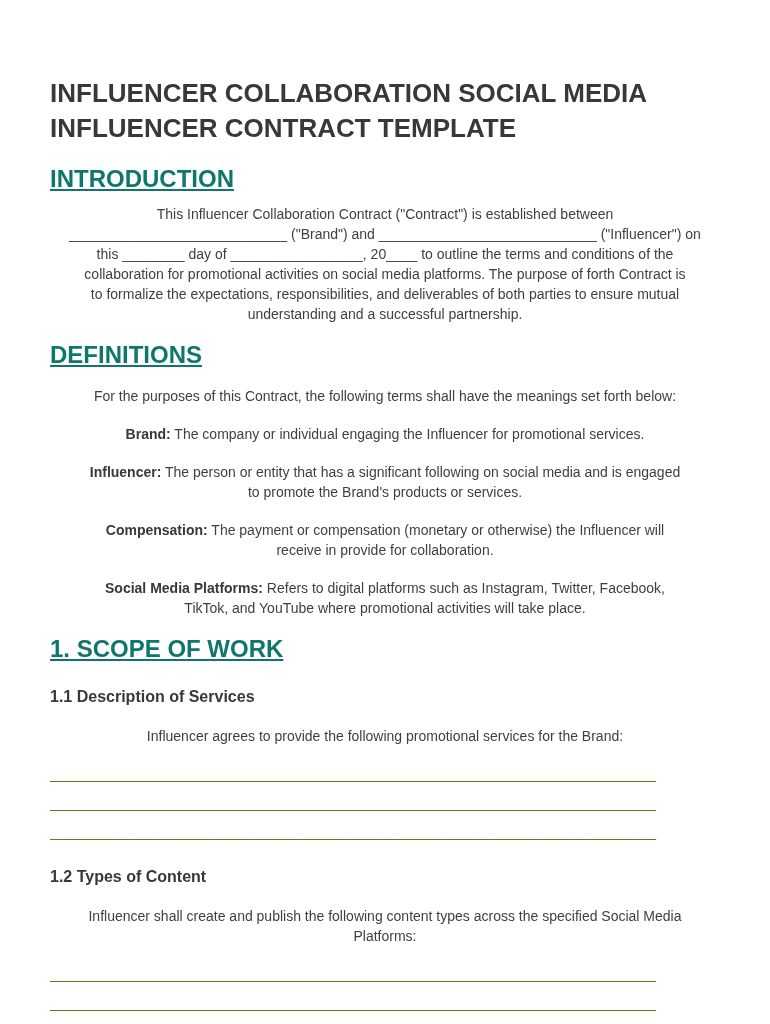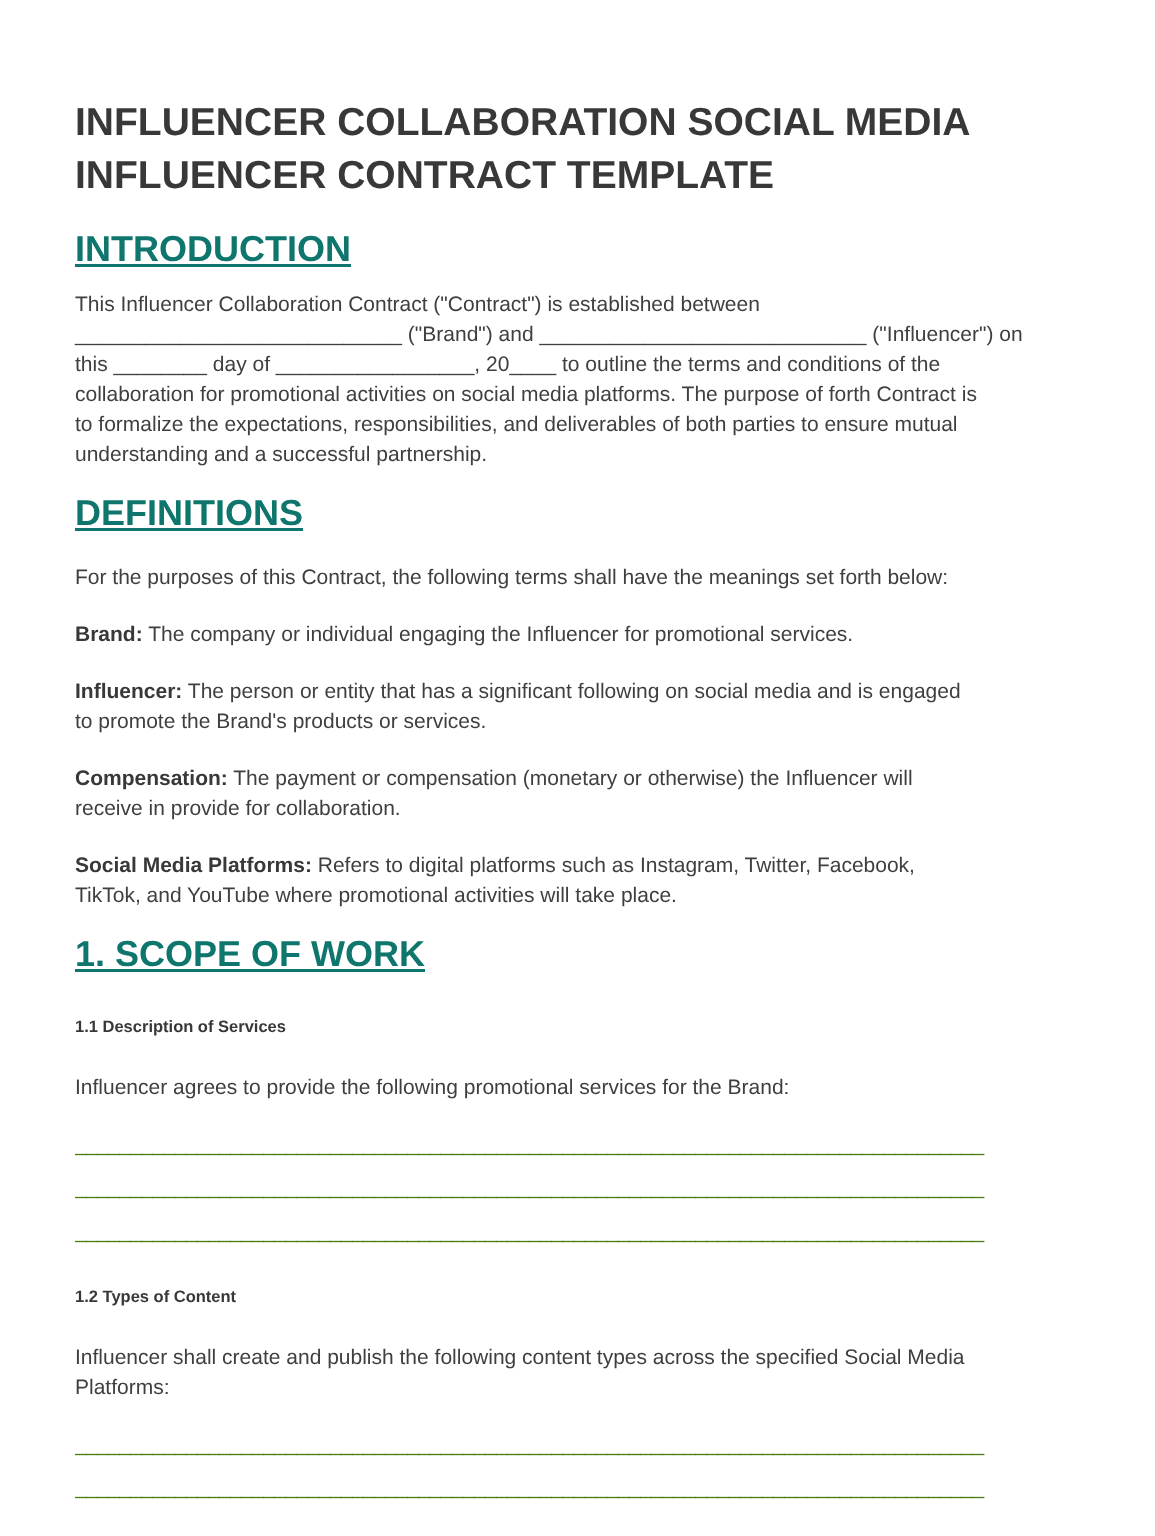--- a/index.html
+++ b/index.html
@@ -14,44 +14,45 @@
   .doc {
     padding: 64px 50px 0 50px;
     width: 670px;
     box-sizing: content-box;
   }
   h1.doc-title {
     font-size: 26px;
     line-height: 35px;
     font-weight: bold;
     color: #383838;
-    margin: 0 0 20px 0;
+    margin: 12px 0 20px 0;
   }
   h2.sec {
     font-size: 24px;
     line-height: 26px;
     font-weight: bold;
     color: #0f766e;
     margin: 18px 0 12px 0;
     text-decoration: underline;
   }
   h3.subsec {
-    font-size: 11px;
+    font-size: 16px;
     line-height: 22px;
     font-weight: bold;
     color: #383838;
     margin: 24px 0 10px 0;
   }
   .para { margin: 18px 0; }
   .para-intro { margin: 12px 0 9px 0; }
   .tline {
     font-size: 14px;
     line-height: 20px;
     white-space: pre;
     color: #3f3f3f;
+    text-align: center;
   }
   .term { font-weight: bold; color: #383838; }
   .blank {
     font-size: 14px;
     line-height: 20px;
     white-space: pre;
     margin: 9px 0;
     color: #4d7c0f;
     letter-spacing: -0.4px;
     overflow: hidden;

